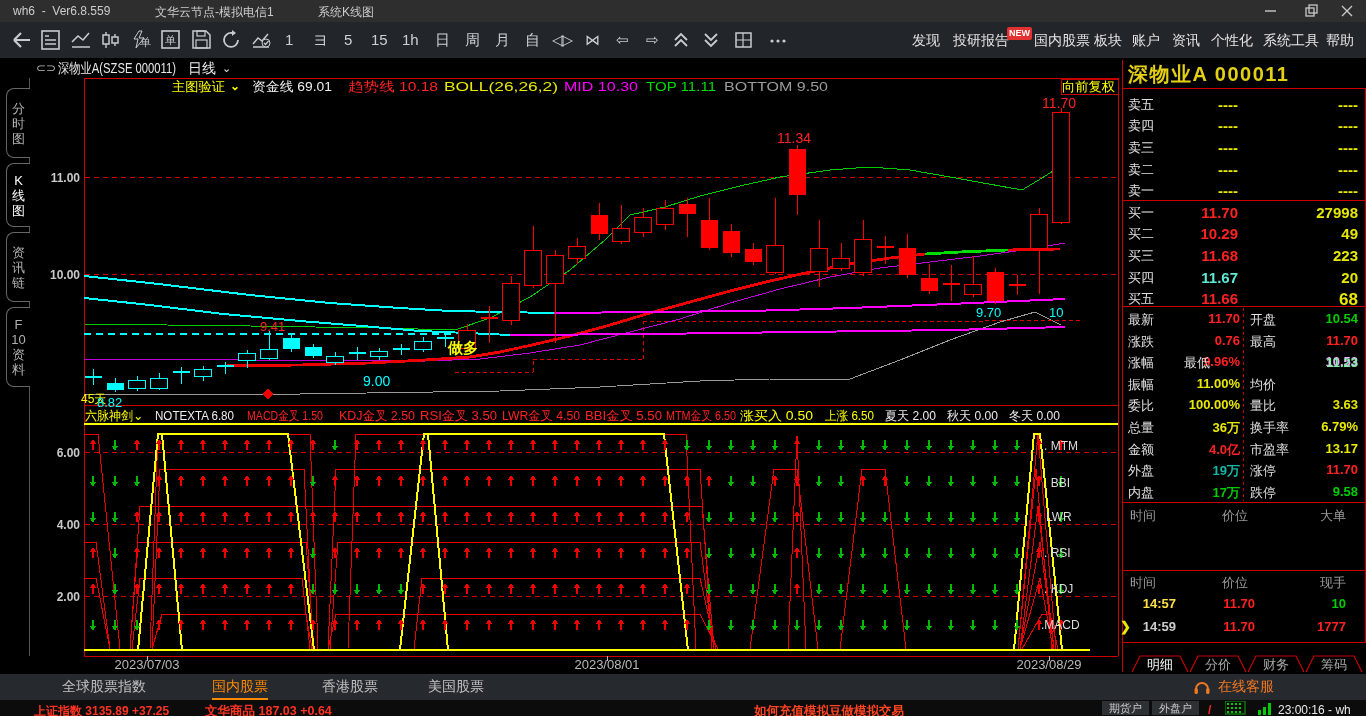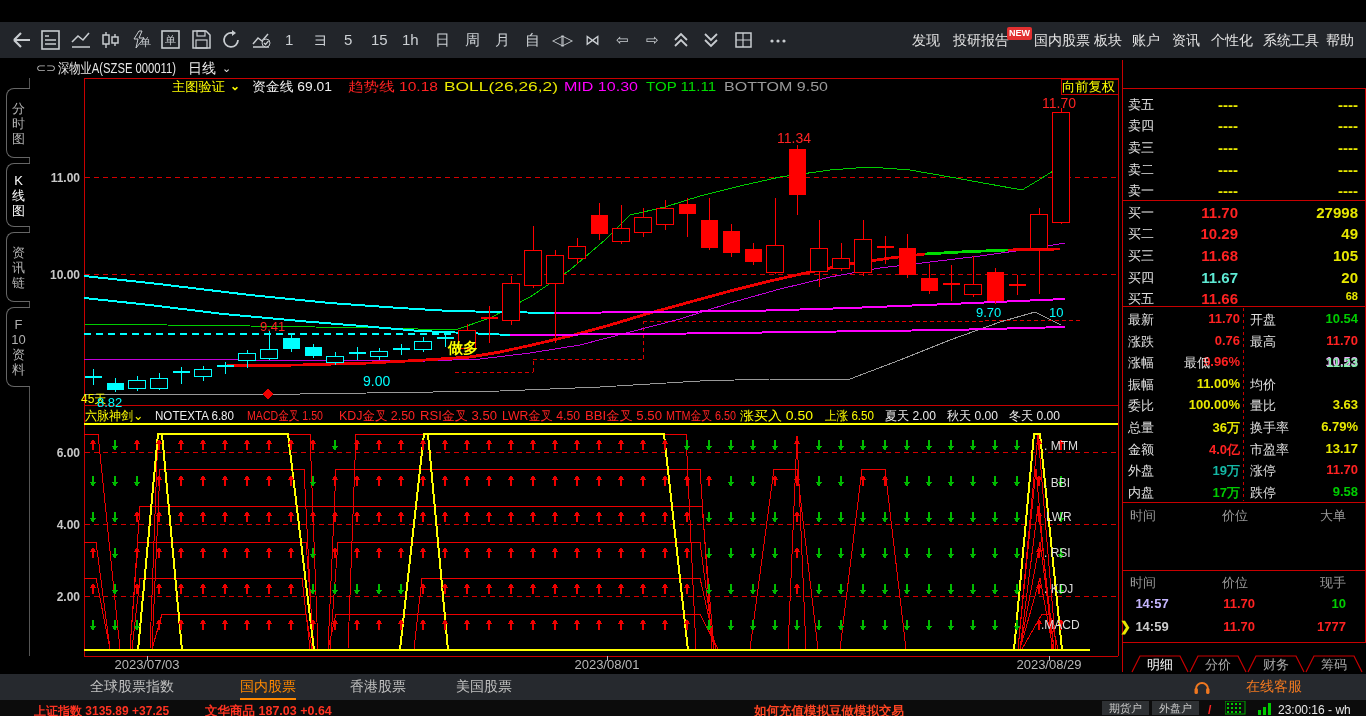--- a/index.html
+++ b/index.html
@@ -8,25 +8,36 @@
 .titlebar { position:absolute; left:0; top:0; width:100%; height:22px; background:#2e2e2e; }
 .titlebar span { position:absolute; top:4px; color:#cccccc; font-size:12px; }
 .toolbar { position:absolute; left:0; top:22px; width:100%; height:36px; background:#22252a; }
 .tbt { position:absolute; top:9px; color:#ccd0d4; font-size:15px; }
 .menu { position:absolute; top:10px; color:#e4e4e4; font-size:14px; }
 .lab { position:absolute; color:#e0e0e0; font-size:13px; white-space:nowrap; }
 .val { position:absolute; font-size:13px; font-weight:bold; text-align:right; white-space:nowrap; }
 .rptitle { position:absolute; left:1128px; top:61px; color:#e3cf13; font-size:20px; font-weight:bold; letter-spacing:1.5px; }
 .botbar { position:absolute; left:0; top:674px; width:100%; height:26px; background:#26292e; }
 .statbar { position:absolute; left:0; top:700px; width:100%; height:16px; background:#0c0c0c; }
-.btab { position:absolute; top:4px; color:#c0c0c0; font-size:14px;margin-left:28px; }
+.btab { position:absolute; top:4px; color:#c0c0c0; font-size:14px; }
 .sbt { position:absolute; top:3px; font-size:12px; font-weight:bold; }
 </style></head>
 <body>
 <div id="app">
+<div class="titlebar">
+ <span style="left:13px">wh6&nbsp;&nbsp;-&nbsp;&nbsp;Ver6.8.559</span>
+ <span style="left:155px">文华云节点-模拟电信1</span>
+ <span style="left:318px">系统K线图</span>
+ <svg width="110" height="22" viewBox="0 0 110 22" xmlns="http://www.w3.org/2000/svg" style="position:absolute;left:1256px;top:0">
+  <line x1="9" y1="11" x2="20" y2="11" stroke="#c8c8c8" stroke-width="1.4"></line>
+  <rect x="50" y="8" width="8" height="8" fill="none" stroke="#c8c8c8" stroke-width="1.3"></rect>
+  <rect x="53" y="5" width="8" height="8" fill="none" stroke="#c8c8c8" stroke-width="1.3"></rect>
+  <path d="M 86 6 L 96 16 M 96 6 L 86 16" stroke="#c8c8c8" stroke-width="1.4"></path>
+ </svg>
+</div>
 <div class="toolbar">
 <svg width="280" height="20" viewBox="0 0 280 20" xmlns="http://www.w3.org/2000/svg" style="position:absolute;left:0;top:8px">
         <g transform="translate(12,0)">
           <path d="M 2 10 L 18 10 M 2 10 L 9 3 M 2 10 L 9 17" stroke="#c8ccd0" stroke-width="2.2" fill="none"></path>
         </g>
         <g transform="translate(41,0)">
           <rect x="1" y="1" width="17" height="18" fill="none" stroke="#c8ccd0" stroke-width="1.6"></rect>
           <path d="M 4 6 h 4 M 4 10 h 11 M 4 14 h 11" stroke="#c8ccd0" stroke-width="1.4"></path>
         </g>
         <g transform="translate(71,0)">
@@ -568,20 +579,21 @@
       <div>链</div>
     </div>
     <div style="position:absolute;left:6px;top:307px;width:24px;height:80px;border:1px solid #666;border-right:none;border-radius:8px 0 0 8px;background:#000;color:#b0b0b0;font-size:13px;text-align:center;display:flex;flex-direction:column;justify-content:center;line-height:15px">
       <div>F</div>
       <div>10</div>
       <div>资</div>
       <div>料</div>
     </div>
 <div style="position:absolute;left:1122px;top:60px;width:1px;height:612px;background:#c80000"></div>
     <div style="position:absolute;left:1365px;top:88px;width:1px;height:554px;background:#c80000"></div>
+    <div class="rptitle">深物业A  000011</div>
     <div style="position:absolute;left:1122px;top:88px;width:244px;height:1px;background:#c80000"></div>
     <div style="position:absolute;left:1122px;top:200px;width:244px;height:1px;background:#c80000"></div>
     <div style="position:absolute;left:1122px;top:306px;width:244px;height:1px;background:#c80000"></div>
     <div style="position:absolute;left:1122px;top:502px;width:244px;height:1px;background:#c80000"></div>
     <div style="position:absolute;left:1122px;top:570px;width:244px;height:1px;background:#c80000"></div>
     <div style="position:absolute;left:1122px;top:642px;width:244px;height:1px;background:#c80000"></div>
     <div style="position:absolute;left:1243px;top:308px;width:1px;height:193px;background:repeating-linear-gradient(180deg,#c80000 0 3px,transparent 3px 6px)"></div>
     <div class="lab" style="left:1128px;top:96px">卖五</div>
     <div class="val" style="left:1123px;top:96px;width:115px;color:#e8e800;font-size:15px">----</div>
     <div class="val" style="left:1268px;top:96px;width:90px;color:#e8e800;font-size:15px">----</div>
@@ -598,27 +610,27 @@
     <div class="val" style="left:1123px;top:182px;width:115px;color:#e8e800;font-size:15px">----</div>
     <div class="val" style="left:1268px;top:182px;width:90px;color:#e8e800;font-size:15px">----</div>
     <div class="lab" style="left:1128px;top:204px">买一</div>
     <div class="val" style="left:1123px;top:204px;width:115px;color:#ff2222;font-size:15px">11.70</div>
     <div class="val" style="left:1268px;top:204px;width:90px;color:#e8e800;font-size:15px">27998</div>
     <div class="lab" style="left:1128px;top:225px">买二</div>
     <div class="val" style="left:1123px;top:225px;width:115px;color:#ff2222;font-size:15px">10.29</div>
     <div class="val" style="left:1268px;top:225px;width:90px;color:#e8e800;font-size:15px">49</div>
     <div class="lab" style="left:1128px;top:247px">买三</div>
     <div class="val" style="left:1123px;top:247px;width:115px;color:#ff2222;font-size:15px">11.68</div>
-    <div class="val" style="left:1268px;top:247px;width:90px;color:#e8e800;font-size:15px">105</div>
+    <div class="val" style="left:1268px;top:247px;width:90px;color:#e8e800;font-size:15px">223</div>
     <div class="lab" style="left:1128px;top:269px">买四</div>
     <div class="val" style="left:1123px;top:269px;width:115px;color:#5eead4;font-size:15px">11.67</div>
     <div class="val" style="left:1268px;top:269px;width:90px;color:#e8e800;font-size:15px">20</div>
     <div class="lab" style="left:1128px;top:290px">买五</div>
     <div class="val" style="left:1123px;top:290px;width:115px;color:#ff2222;font-size:15px">11.66</div>
-    <div class="val" style="left:1268px;top:290px;width:90px;color:#e8e800;font-size:11px">68</div>
+    <div class="val" style="left:1268px;top:290px;width:90px;color:#e8e800;font-size:17px">68</div>
     <div class="lab" style="left:1128px;top:311px">最新</div>
     <div class="val" style="left:1130px;top:311px;width:110px;color:#ff2222">11.70</div>
     <div class="lab" style="left:1250px;top:311px">开盘</div>
     <div class="val" style="left:1268px;top:311px;width:90px;color:#00cc00">10.54</div>
     <div class="lab" style="left:1128px;top:333px">涨跌</div>
     <div class="val" style="left:1130px;top:333px;width:110px;color:#ff2222">0.76</div>
     <div class="lab" style="left:1250px;top:333px">最高</div>
     <div class="val" style="left:1268px;top:333px;width:90px;color:#ff2222">11.70</div>
     <div class="lab" style="left:1128px;top:354px">涨幅</div>
     <div class="val" style="left:1130px;top:354px;width:110px;color:#ff2222">9.96%</div>
@@ -647,25 +659,25 @@
     <div class="lab" style="left:1128px;top:484px">内盘</div>
     <div class="val" style="left:1130px;top:484px;width:110px;color:#00cc00">17万</div>
     <div class="lab" style="left:1250px;top:484px">跌停</div>
     <div class="val" style="left:1268px;top:484px;width:90px;color:#00cc00">9.58</div>
     <div class="lab" style="left:1130px;top:507px;color:#9a9a9a">时间</div>
     <div class="lab" style="left:1222px;top:507px;color:#9a9a9a">价位</div>
     <div class="lab" style="left:1320px;top:507px;color:#9a9a9a">大单</div>
     <div class="lab" style="left:1130px;top:574px;color:#9a9a9a">时间</div>
     <div class="lab" style="left:1222px;top:574px;color:#9a9a9a">价位</div>
     <div class="lab" style="left:1320px;top:574px;color:#9a9a9a">现手</div>
-    <div class="val" style="left:1128px;top:596px;width:48px;color:#c4b5fd;text-align:center">14:57</div>
+    <div class="val" style="left:1128px;top:596px;width:48px;color:#fde047;text-align:right">14:57</div>
     <div class="val" style="left:1200px;top:596px;width:55px;color:#ff2222">11.70</div>
     <div class="val" style="left:1290px;top:596px;width:56px;color:#00cc00">10</div>
     <div class="val" style="left:1120px;top:619px;width:10px;color:#e8e800;text-align:left">❯</div>
-    <div class="val" style="left:1128px;top:619px;width:48px;color:#cccccc;text-align:center">14:59</div>
+    <div class="val" style="left:1128px;top:619px;width:48px;color:#cccccc;text-align:right">14:59</div>
     <div class="val" style="left:1200px;top:619px;width:55px;color:#ff2222">11.70</div>
     <div class="val" style="left:1290px;top:619px;width:56px;color:#ff2222">1777</div>
     <svg width="244" height="18" viewBox="0 0 244 18" xmlns="http://www.w3.org/2000/svg" style="position:absolute;left:1122px;top:655px">
       <path d="M 10 17 L 18 1 L 58 1 L 66 17" fill="none" stroke="#c80000" stroke-width="1.2"></path>
       <text x="38" y="14" fill="#ffffff" font-size="13" text-anchor="middle" font-weight="normal" font-family="Liberation Sans, sans-serif">明细</text>
       <path d="M 68 17 L 76 1 L 116 1 L 124 17" fill="none" stroke="#c80000" stroke-width="1.2"></path>
       <text x="96" y="14" fill="#aaaaaa" font-size="13" text-anchor="middle" font-weight="normal" font-family="Liberation Sans, sans-serif">分价</text>
       <path d="M 126 17 L 134 1 L 174 1 L 182 17" fill="none" stroke="#c80000" stroke-width="1.2"></path>
       <text x="154" y="14" fill="#aaaaaa" font-size="13" text-anchor="middle" font-weight="normal" font-family="Liberation Sans, sans-serif">财务</text>
       <path d="M 184 17 L 192 1 L 232 1 L 240 17" fill="none" stroke="#c80000" stroke-width="1.2"></path>

